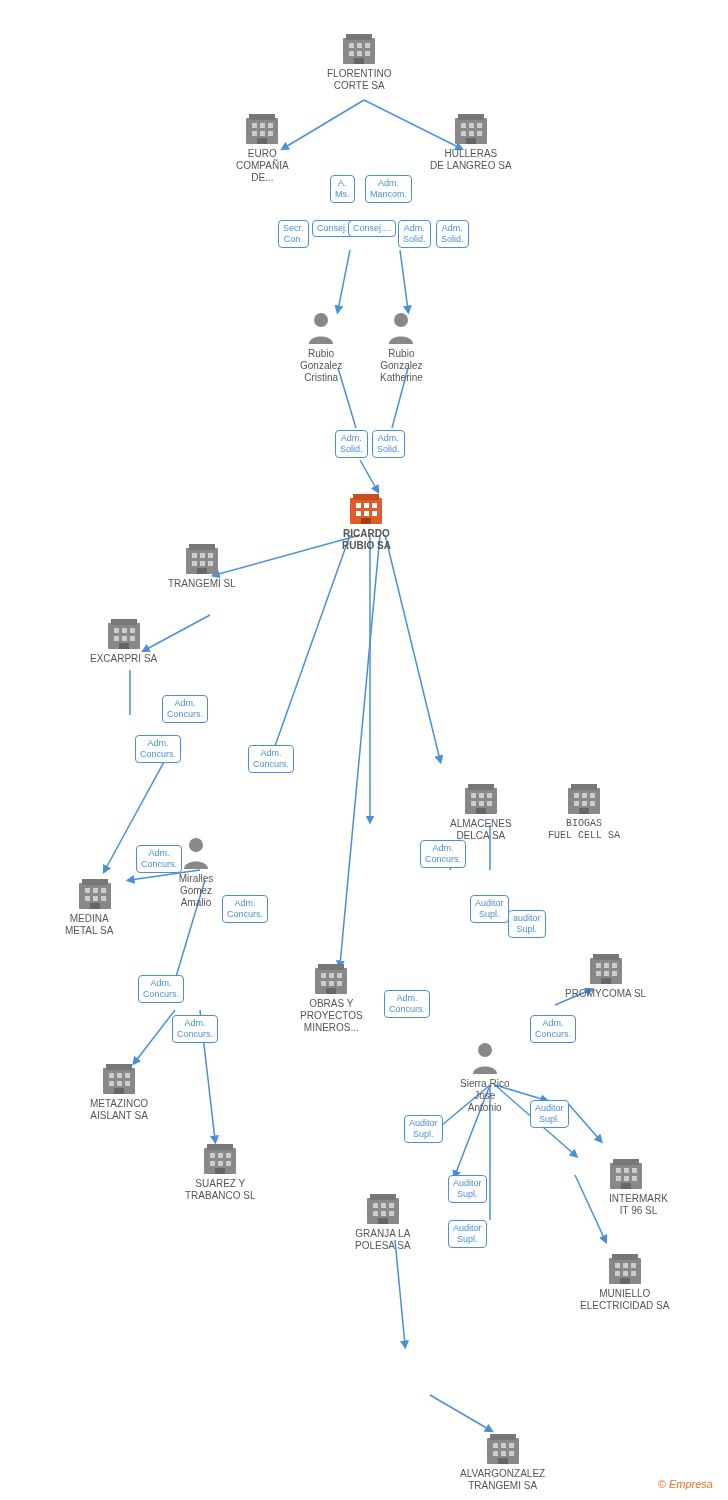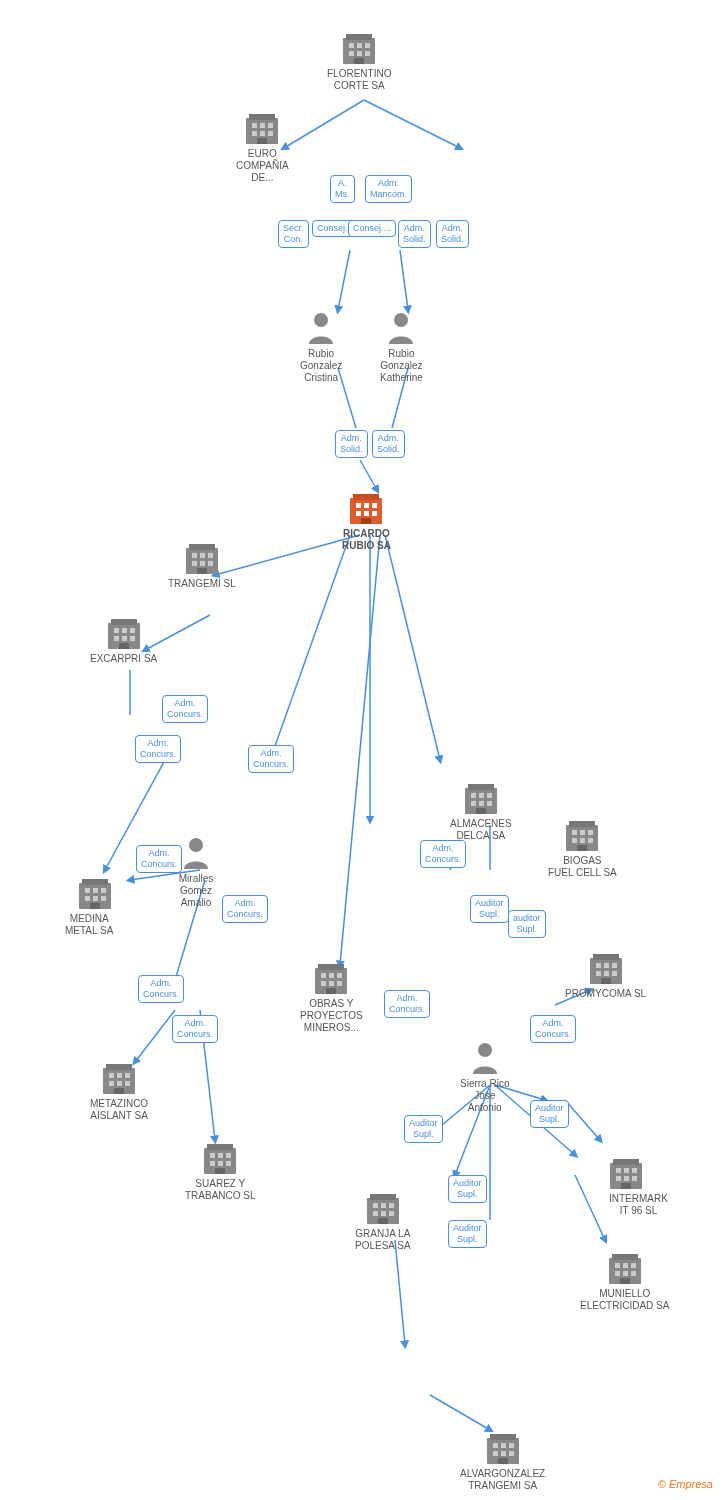--- a/index.html
+++ b/index.html
@@ -158,20 +158,35 @@
       <rect x="8" y="21" width="5" height="5" fill="#ccc"></rect>
       <rect x="16" y="21" width="5" height="5" fill="#ccc"></rect>
       <rect x="24" y="21" width="5" height="5" fill="#ccc"></rect>
       <rect x="13" y="28" width="10" height="6" fill="#666"></rect>
     </svg>
     <span class="node-label" style="white-space:pre-line;">EURO
 COMPAÑIA
 DE...</span>
   </div>
 
+  <div class="node" style="left:430px;top:110px;">
+    <svg class="building-icon" viewBox="0 0 36 36">
+      <rect x="2" y="8" width="32" height="26" fill="#888" rx="1"></rect>
+      <rect x="5" y="4" width="26" height="6" fill="#777"></rect>
+      <rect x="8" y="13" width="5" height="5" fill="#ccc"></rect>
+      <rect x="16" y="13" width="5" height="5" fill="#ccc"></rect>
+      <rect x="24" y="13" width="5" height="5" fill="#ccc"></rect>
+      <rect x="8" y="21" width="5" height="5" fill="#ccc"></rect>
+      <rect x="16" y="21" width="5" height="5" fill="#ccc"></rect>
+      <rect x="24" y="21" width="5" height="5" fill="#ccc"></rect>
+      <rect x="13" y="28" width="10" height="6" fill="#666"></rect>
+    </svg>
+    <span class="node-label" style="white-space:pre-line;">HULLERAS
+DE LANGREO SA</span>
+  </div>
 
   <div class="role-badge" style="left:365px;top:175px;">Adm.<br>Mancom.</div>
   <div class="role-badge" style="left:330px;top:175px;">A.<br>Ms.</div>
   <div class="role-badge" style="left:278px;top:220px;">Secr.<br>Con.</div>
   <div class="role-badge" style="left:312px;top:220px;">Consej....</div>
   <div class="role-badge" style="left:348px;top:220px;">Consej....</div>
   <div class="role-badge" style="left:398px;top:220px;">Adm.<br>Solid.</div>
   <div class="role-badge" style="left:436px;top:220px;">Adm.<br>Solid.</div>
 
   <div class="node" style="left:300px;top:310px;">
@@ -320,21 +335,21 @@
       <rect x="24" y="13" width="5" height="5" fill="#ccc"></rect>
       <rect x="8" y="21" width="5" height="5" fill="#ccc"></rect>
       <rect x="16" y="21" width="5" height="5" fill="#ccc"></rect>
       <rect x="24" y="21" width="5" height="5" fill="#ccc"></rect>
       <rect x="13" y="28" width="10" height="6" fill="#666"></rect>
     </svg>
     <span class="node-label" style="white-space:pre-line;">ALMACENES
 DELCA SA</span>
   </div>
 
-  <div class="node" style="left:548px;top:817px;">
+  <div class="node" style="left:548px;top:780px;font-family:Liberation Mono, monospace;">
     <svg class="building-icon" viewBox="0 0 36 36">
       <rect x="2" y="8" width="32" height="26" fill="#888" rx="1"></rect>
       <rect x="5" y="4" width="26" height="6" fill="#777"></rect>
       <rect x="8" y="13" width="5" height="5" fill="#ccc"></rect>
       <rect x="16" y="13" width="5" height="5" fill="#ccc"></rect>
       <rect x="24" y="13" width="5" height="5" fill="#ccc"></rect>
       <rect x="8" y="21" width="5" height="5" fill="#ccc"></rect>
       <rect x="16" y="21" width="5" height="5" fill="#ccc"></rect>
       <rect x="24" y="21" width="5" height="5" fill="#ccc"></rect>
       <rect x="13" y="28" width="10" height="6" fill="#666"></rect>

